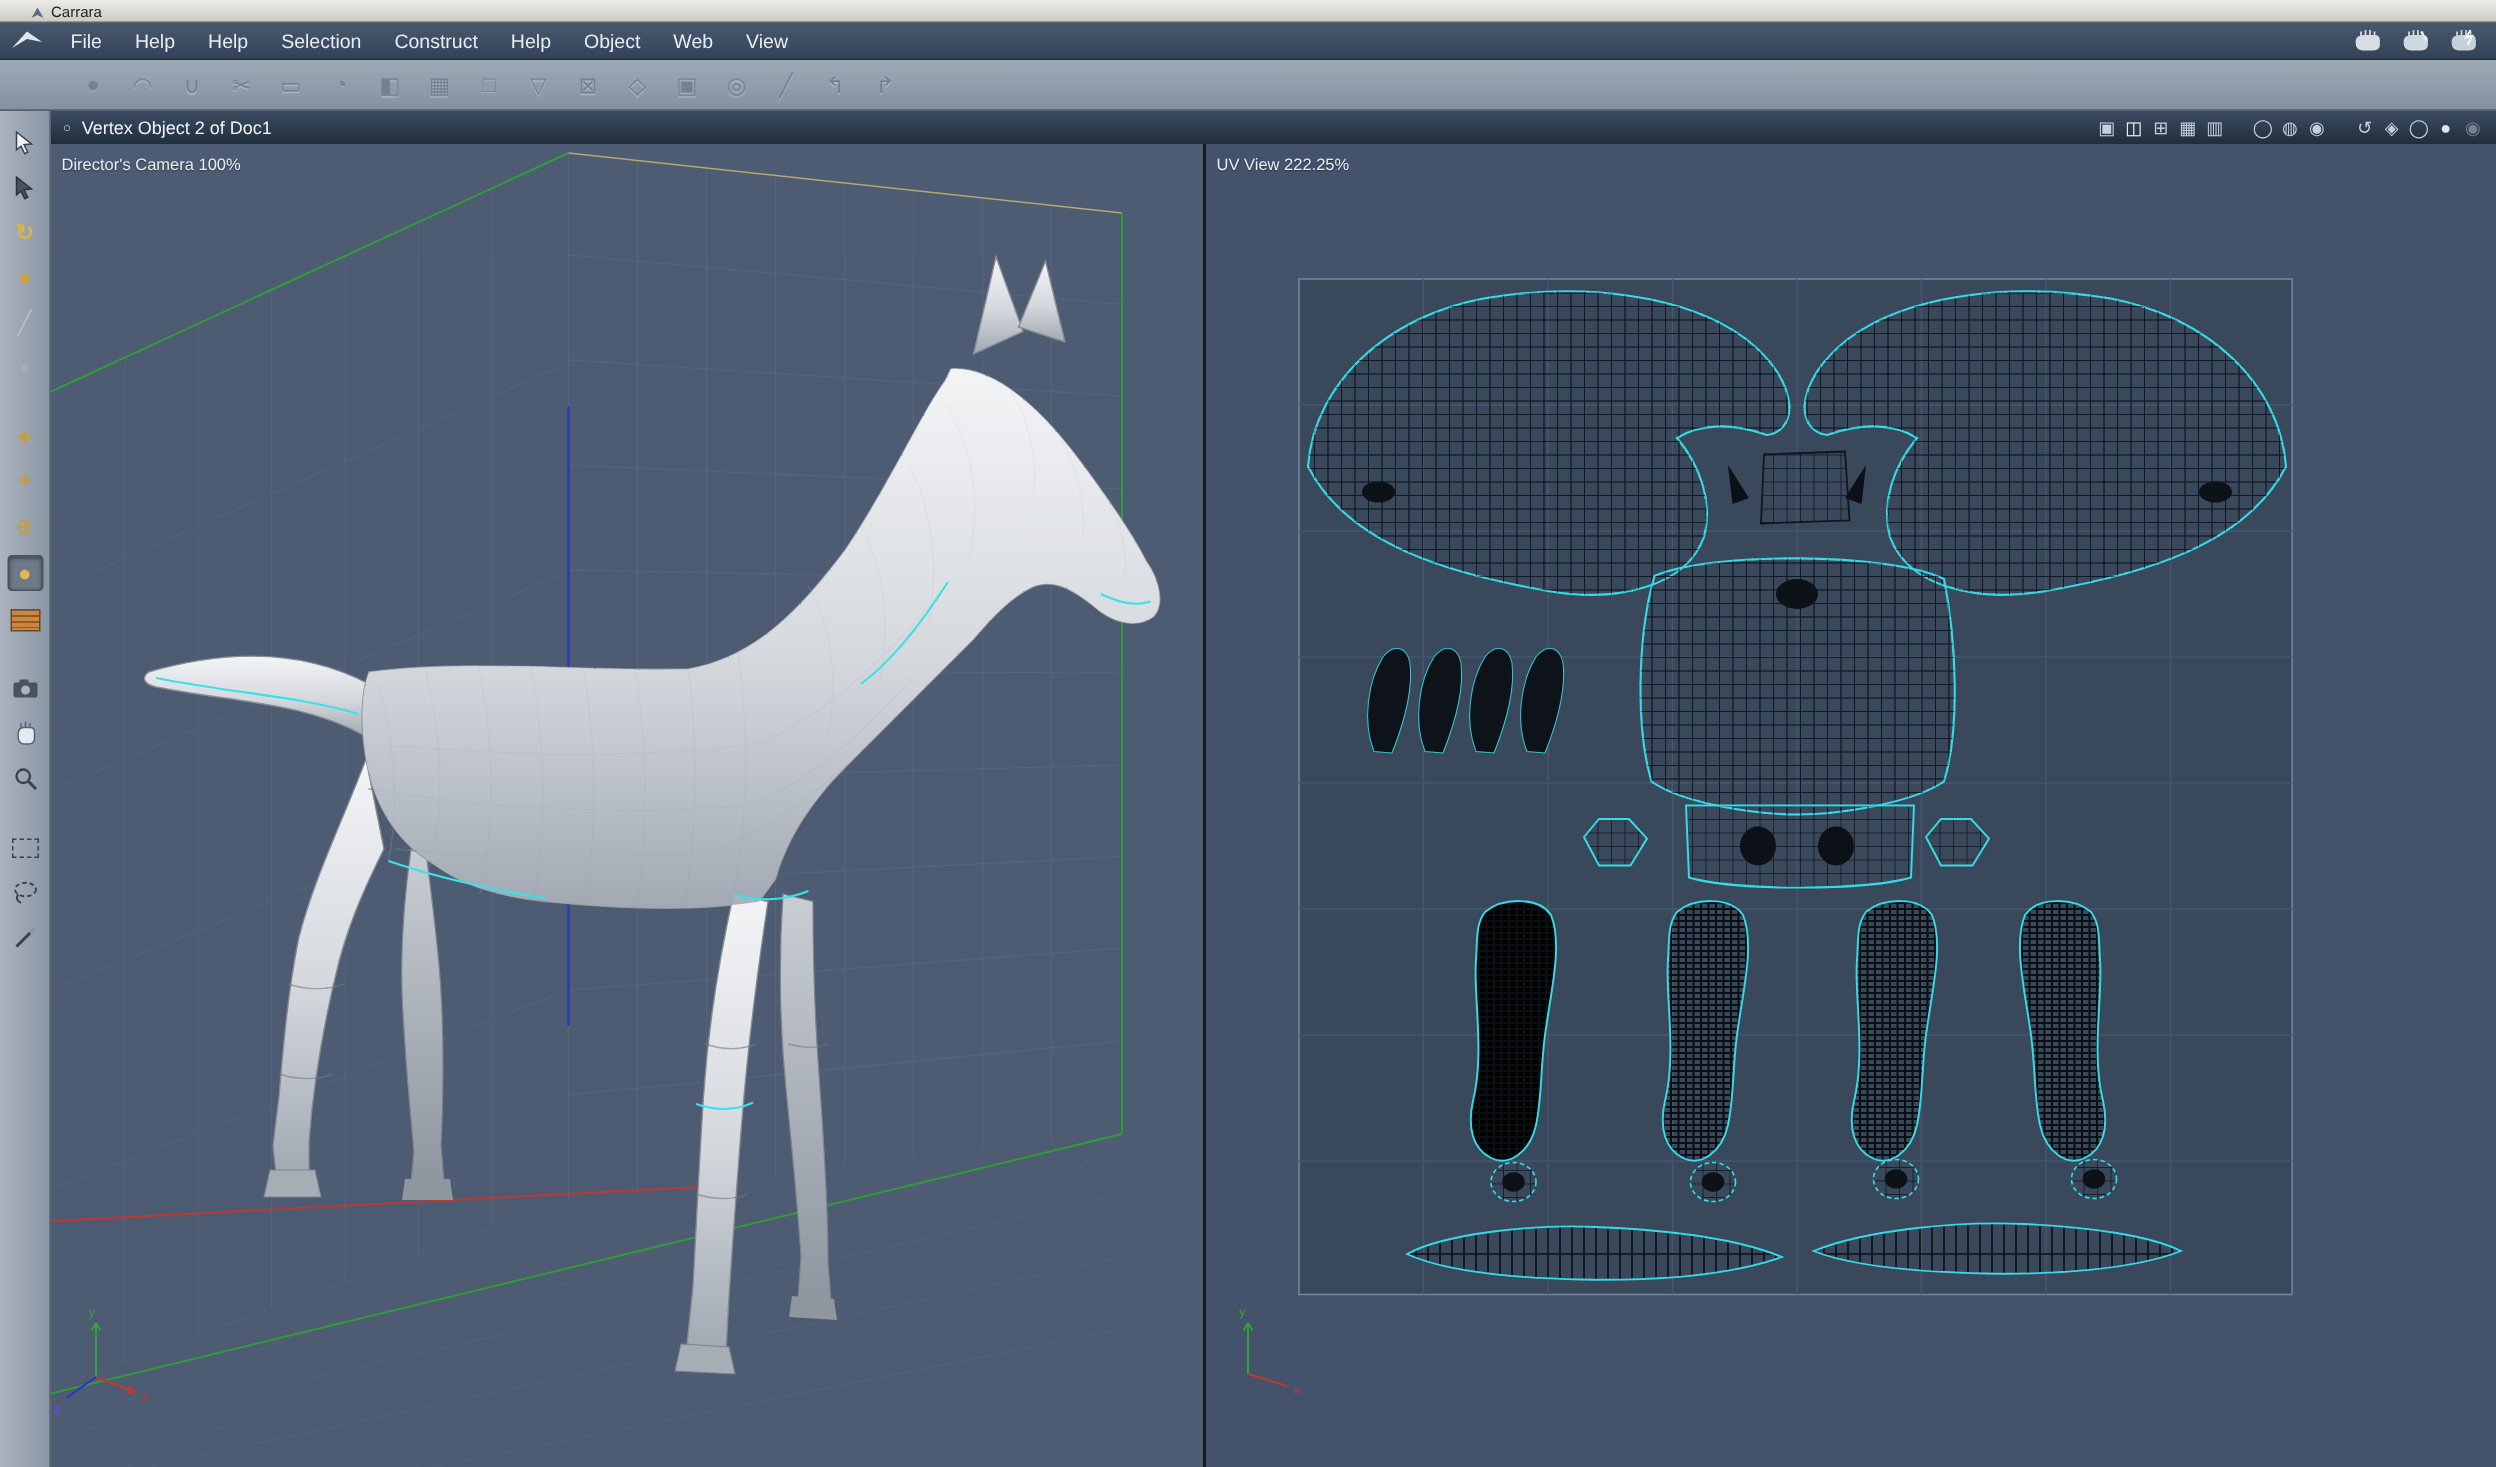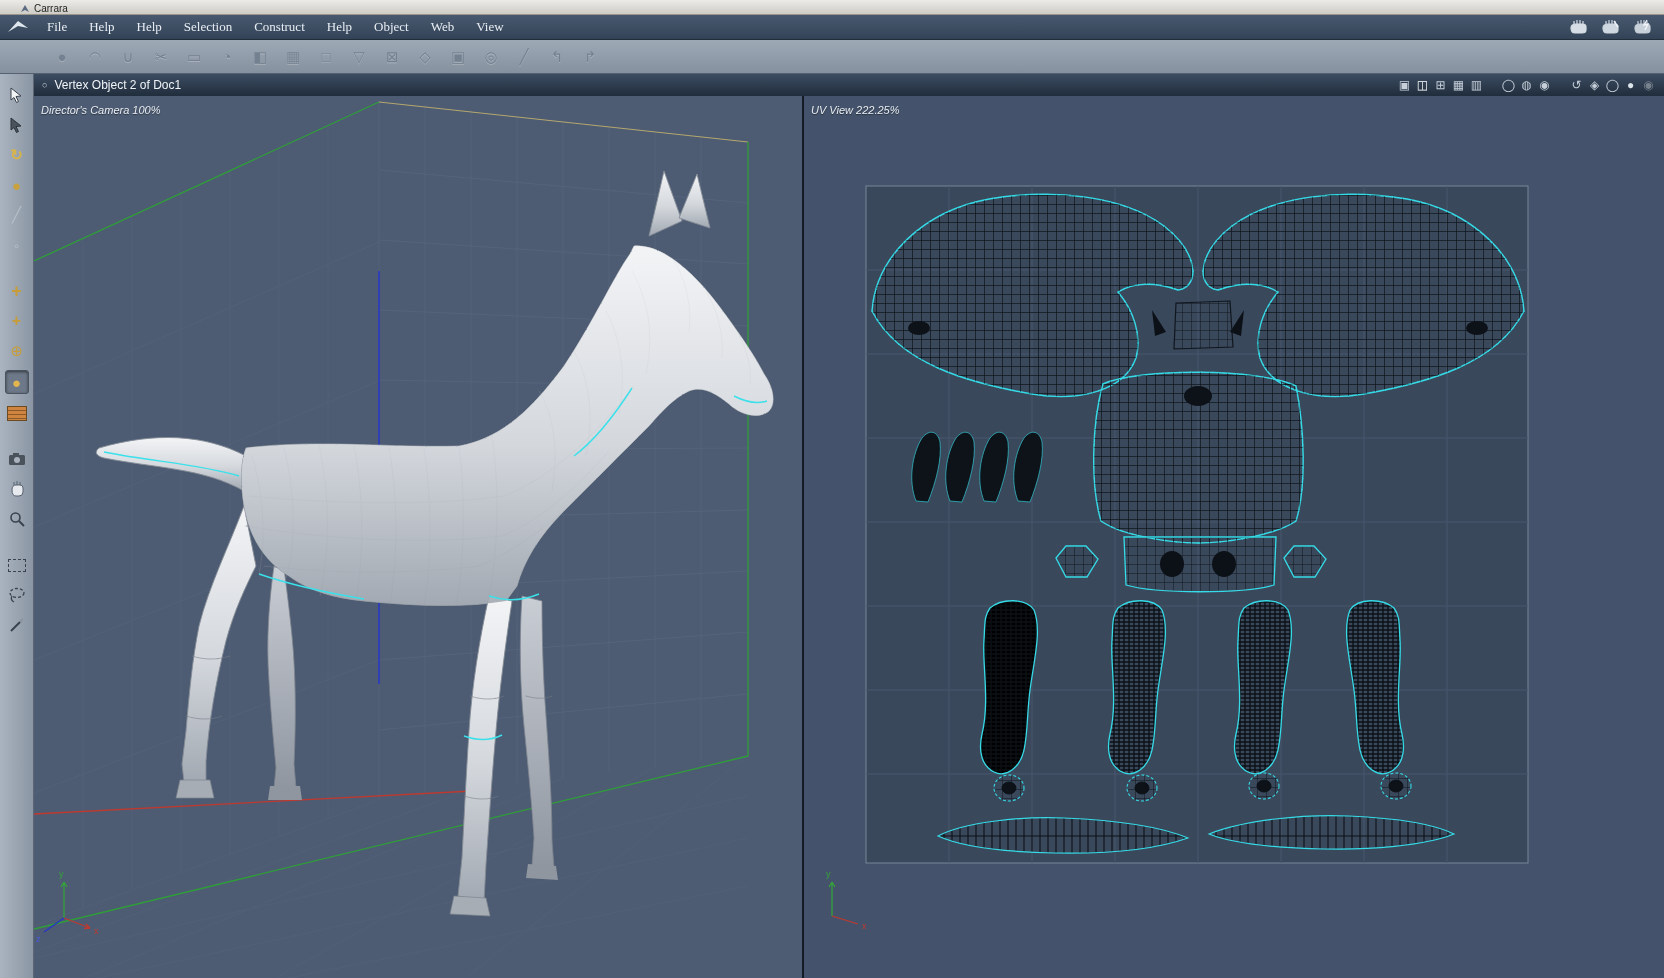--- a/index.html
+++ b/index.html
@@ -2,21 +2,21 @@
 <html><head>
 <meta charset="utf-8">
 <style>
   html,body{margin:0;padding:0;}
   body{width:1664px;height:978px;overflow:hidden;background:#4c5b72;
        font-family:"Liberation Sans",sans-serif;-webkit-font-smoothing:antialiased;}
   .titlebar{height:14px;background:linear-gradient(#ecebe8,#cfccc6);display:flex;align-items:flex-end;
             padding-left:20px;gap:4px;font-size:10px;color:#1d1d1d;border-bottom:1px solid #9a968e;}
   .menubar{height:24px;background:linear-gradient(#48596f,#334357);display:flex;align-items:center;
            color:#e8edf3;font-size:13px;position:relative;border-bottom:1px solid #222d3a;}
-  .menu-item{padding:0 11px;height:100%;display:flex;align-items:center;font-family:Liberation Serif, serif;}
+  .menu-item{padding:0 11px;height:100%;display:flex;align-items:center;}
   .room-icons{position:absolute;right:12px;top:0;height:100%;display:flex;align-items:center;gap:12px;}
   .toolbar{height:33px;background:linear-gradient(#9ea9b6,#85919e);border-bottom:1px solid #556070;
            display:flex;align-items:center;padding-left:52px;gap:13px;}
   .tb-icon{color:#6f7d8c;font-size:15px;width:20px;text-align:center;opacity:.85;
            text-shadow:0 1px 0 rgba(255,255,255,.28);}
   .main{display:flex;height:905px;}
   .palette{width:33px;background:linear-gradient(90deg,#aab4c0,#8b96a4);display:flex;flex-direction:column;
            align-items:center;padding-top:10px;gap:8px;flex:none;border-right:1px solid #5c6674;}
   .pal-icon{width:22px;height:22px;display:flex;align-items:center;justify-content:center;font-size:15px;flex:none;}
   .pal-gap{margin-top:16px;}
@@ -28,21 +28,21 @@
   .doc-bullet{font-size:9px;color:#cdd5de;}
   .header-icons{position:absolute;right:8px;top:0;height:100%;display:flex;align-items:center;gap:3px;}
   .hi{color:#c6cfd9;font-size:12px;width:15px;text-align:center;}
   .hi-group-gap{margin-left:14px;}
   .viewports{flex:1;display:flex;background:#121b26;min-height:0;}
   .vp{position:relative;overflow:hidden;}
   .vp svg{position:absolute;left:0;top:0;}
   .vp-left{width:768px;flex:none;border-right:2px solid #121b26;}
   .vp-right{flex:1;}
   .vp-label{position:absolute;top:8px;left:7px;color:#e9eef4;font-size:11px;z-index:5;
-            text-shadow:0 1px 1px rgba(0,0,0,.45);font-style:italic;}
+            text-shadow:0 1px 1px rgba(0,0,0,.45);}
   .bricks{width:18px;height:13px;border:1px solid #6a4a22;
           background:repeating-linear-gradient(#cf8440 0 3px,#8a5a2a 3px 4px);}
   .marquee{width:16px;height:11px;border:1px dashed #39424d;}
 </style>
 </head>
 <body>
 
 <div class="titlebar">
   <svg width="10" height="10">
     <path d="M1,8 L5,1 L9,8 L5,6 Z" fill="#5a6b82"></path>

